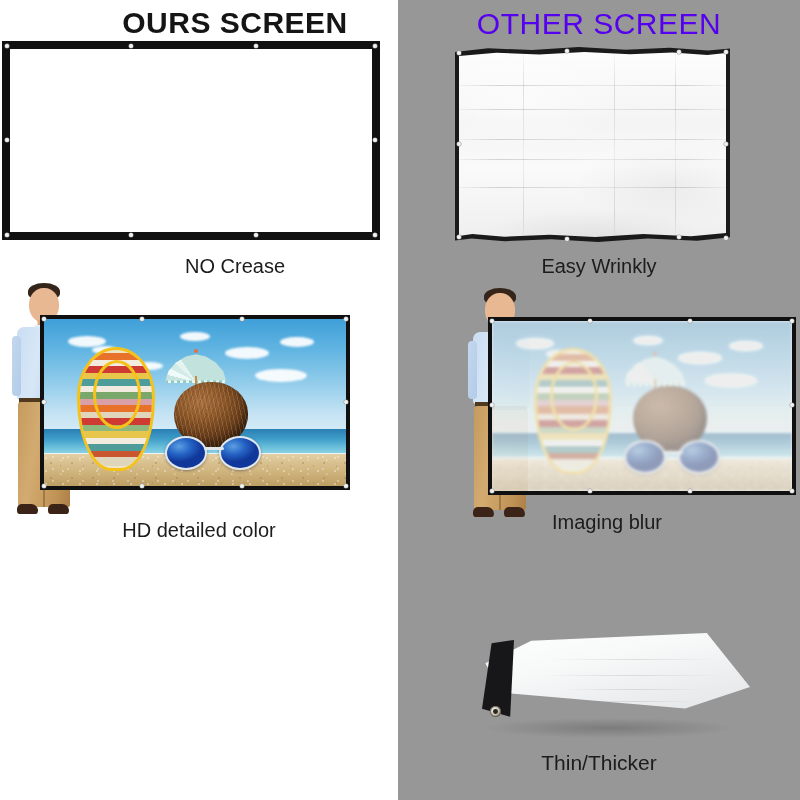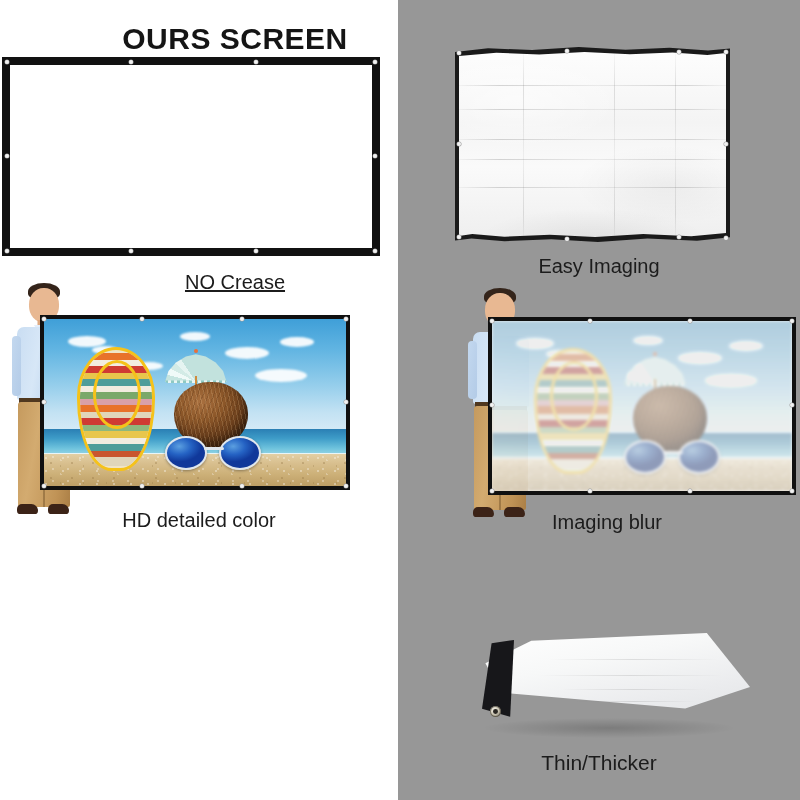--- a/index.html
+++ b/index.html
@@ -295,43 +295,44 @@
   }
 </style>
 </head>
 <body>
 
 <div class="stage">
 
   <div class="bg-left"></div>
   <div class="bg-right"></div>
 
-  <div class="panel" style="left:0;top:16px;width:470px;height:280px;">
+  <div class="panel" style="left:0;top:0;width:470px;height:280px;">
 
     <div class="title title-ours">OURS SCREEN</div>
 
     <div class="screen-flat">
       <div class="face"></div>
       <div class="grommet" style="left:3px;  top:3px;"></div>
       <div class="grommet" style="left:127px;top:3px;"></div>
       <div class="grommet" style="left:252px;top:3px;"></div>
       <div class="grommet" style="left:371px;top:3px;"></div>
       <div class="grommet" style="left:3px;  top:97px;"></div>
       <div class="grommet" style="left:371px;top:97px;"></div>
       <div class="grommet" style="left:3px;  top:192px;"></div>
       <div class="grommet" style="left:127px;top:192px;"></div>
       <div class="grommet" style="left:252px;top:192px;"></div>
       <div class="grommet" style="left:371px;top:192px;"></div>
     </div>
 
-    <div class="caption" style="top:256px;text-decoration:underline;">NO Crease</div>
+    <div class="caption" style="top:256px;">NO Crease</div>
   </div>
 
   <div class="panel" style="left:398px;top:0;width:402px;height:280px;">
 
+    <div class="title title-other">OTHER SCREEN</div>
 
     <div class="screen-wrinkly">
       <div class="frame"></div>
       <div class="face">
         <div class="soft-shade"></div>
         <div class="crease" style="top:18%;"></div>
         <div class="crease" style="top:31%;"></div>
         <div class="crease" style="top:47%;"></div>
         <div class="crease" style="top:58%;"></div>
         <div class="crease" style="top:73%;"></div>
@@ -344,21 +345,21 @@
       <div class="grommet" style="left:222px; top:3px;"></div>
       <div class="grommet" style="left:269px; top:3px;"></div>
       <div class="grommet" style="left:2px;   top:95px;"></div>
       <div class="grommet" style="left:269px; top:95px;"></div>
       <div class="grommet" style="left:2px;   top:188px;"></div>
       <div class="grommet" style="left:110px; top:190px;"></div>
       <div class="grommet" style="left:222px; top:188px;"></div>
       <div class="grommet" style="left:269px; top:189px;"></div>
     </div>
 
-    <div class="caption" style="top:256px;">Easy Imaging</div>
+    <div class="caption" style="top:256px;">Easy Wrinkly</div>
   </div>
 
   <div class="panel" style="left:0;top:280px;width:398px;height:260px;">
 
     <div class="man" style="left:8px;top:0;width:72px;height:250px;">
       <div class="hair" style="top:3px;"></div>
       <div class="head" style="top:8px;"></div>
       <div class="neck" style="top:40px;"></div>
       <div class="collar" style="top:45px;"></div>
       <div class="shirt" style="top:47px;width:54px;height:73px;"></div>
@@ -439,21 +440,21 @@
       <div class="grommet" style="left:200px;top:2px;"></div>
       <div class="grommet" style="left:304px;top:2px;"></div>
       <div class="grommet" style="left:2px;  top:85px;"></div>
       <div class="grommet" style="left:304px;top:85px;"></div>
       <div class="grommet" style="left:2px;  top:169px;"></div>
       <div class="grommet" style="left:100px;top:169px;"></div>
       <div class="grommet" style="left:200px;top:169px;"></div>
       <div class="grommet" style="left:304px;top:169px;"></div>
     </div>
 
-    <div class="caption" style="top:230px;">HD detailed color</div>
+    <div class="caption" style="top:240px;">HD detailed color</div>
   </div>
 
   <div class="panel" style="left:406px;top:280px;width:402px;height:260px;">
 
     <div class="man" style="left:58px;top:5px;width:72px;height:248px;">
       <div class="hair" style="top:3px;"></div>
       <div class="head" style="top:8px;"></div>
       <div class="neck" style="top:40px;"></div>
       <div class="collar" style="top:45px;"></div>
       <div class="shirt" style="top:47px;width:54px;height:72px;"></div>

